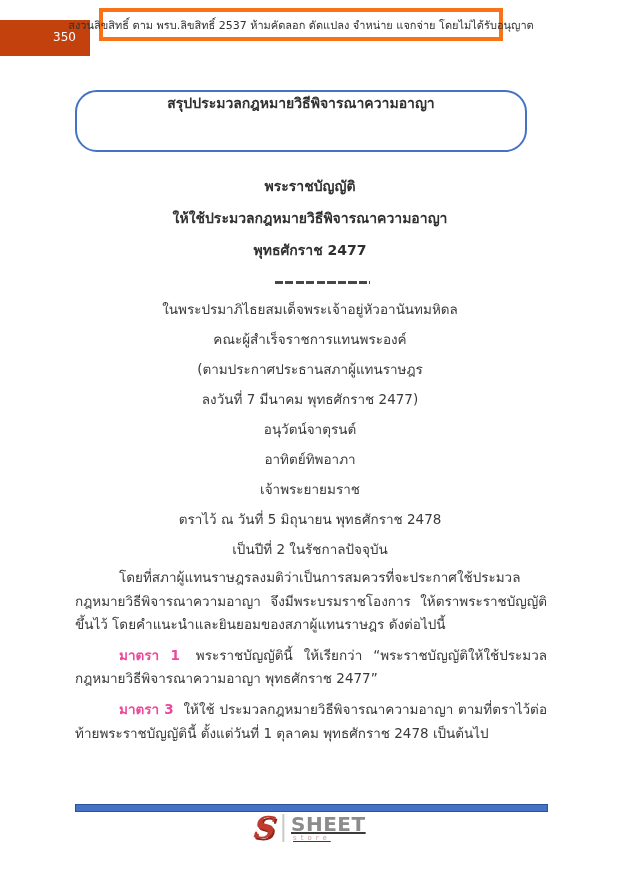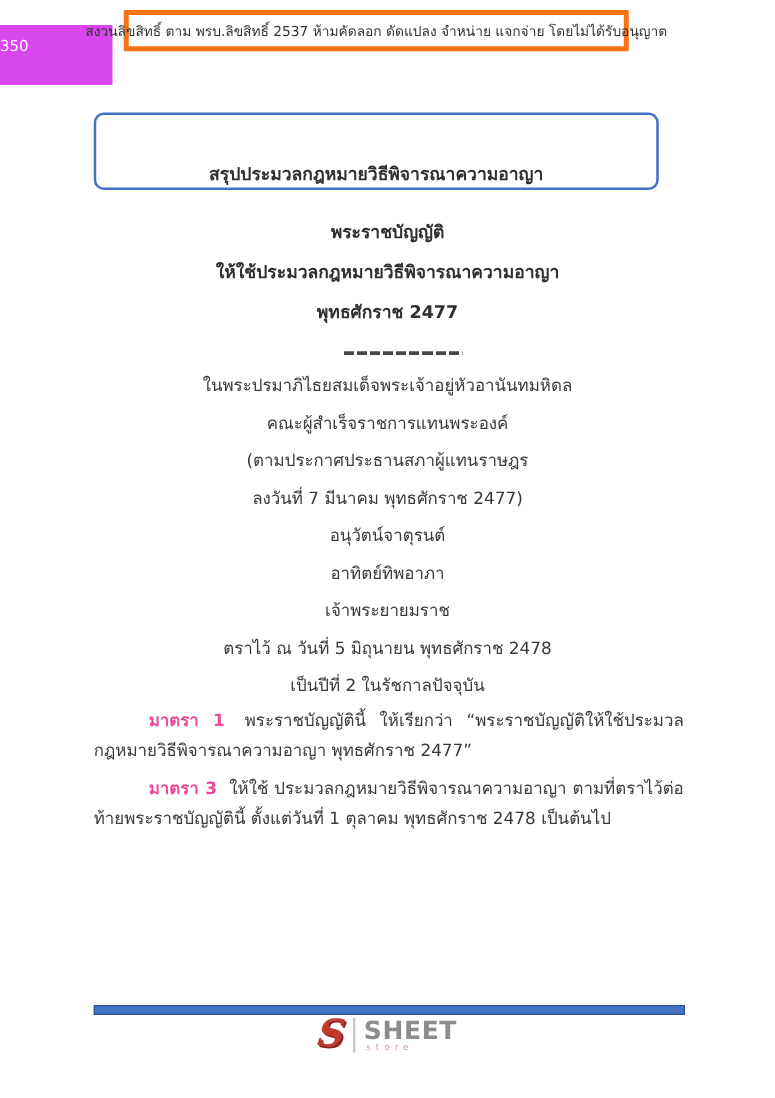--- a/index.html
+++ b/index.html
@@ -12,26 +12,26 @@
     position: relative;
     width: 620px;
     height: 878px;
     background: #ffffff;
     overflow: hidden;
   }
   
   .page-number {
     position: absolute;
     left: 0; top: 20px;
-    width: 90px; height: 48px;
-    background: #d946ef;
+    width: 90px; height: 36px;
+    background: #c2410c;
     color: #ffffff;
     font-size: 12px;
     line-height: 34px;
-    text-align: left;
+    text-align: right;
     padding-right: 14px;
   }
   
   .copyright-box {
     position: absolute;
     left: 99px; top: 8px;
     width: 404px; height: 33px;
     border: 4px solid #f97316;
     display: flex;
     align-items: center;
@@ -39,23 +39,23 @@
     font-size: 11px;
     color: #333333;
     white-space: nowrap;
   }
   
   .title-box {
     position: absolute;
     left: 75px; top: 90px;
     width: 452px; height: 62px;
     border: 2px solid #4472C4;
-    border-radius: 8px;
+    border-radius: 22px;
     display: flex;
-    align-items: flex-end;
+    align-items: flex-start;
     justify-content: center;
   }
   .title-box .title {
     font-size: 14px;
     font-weight: bold;
     color: #303030;
   }
   
   .act-heading {
     position: absolute;
@@ -128,21 +128,21 @@
     color: #C13A2E;
     text-shadow: 1.5px 1.5px 0 #8e241b, -0.5px -0.5px 0 #e0e0e0;
     transform: skewX(-6deg);
     margin-right: 6px;
   }
   .logo-divider {
     width: 2px; height: 28px;
     background: #c9c9c9;
     margin-right: 7px;
   }
-  .logo-wordmark { display: flex; flex-direction: column; }
+  .logo-wordmark { display: flex; flex-direction: column; text-decoration: underline; }
   .logo-text {
     font-size: 20px;
     font-weight: bold;
     letter-spacing: 0.5px;
     color: #8c8c8c;
     line-height: 20px;
   }
   .logo-subtext {
     font-size: 7px;
     letter-spacing: 4px;
@@ -183,20 +183,23 @@
     <div class="p-line">ลงวันที่ 7 มีนาคม พุทธศักราช 2477)</div>
     <div class="p-line">อนุวัตน์จาตุรนต์</div>
     <div class="p-line">อาทิตย์ทิพอาภา</div>
     <div class="p-line">เจ้าพระยายมราช</div>
     <div class="p-line">ตราไว้ ณ วันที่ 5 มิถุนายน พุทธศักราช 2478</div>
     <div class="p-line">เป็นปีที่ 2 ในรัชกาลปัจจุบัน</div>
   </div>
 
   <div class="body-text">
     <p>
+      <span>โดยที่สภาผู้แทนราษฎรลงมติว่าเป็นการสมควรที่จะประกาศใช้ประมวลกฎหมายวิธีพิจารณาความอาญา จึงมีพระบรมราชโองการ ให้ตราพระราชบัญญัติขึ้นไว้ โดยคำแนะนำและยินยอมของสภาผู้แทนราษฎร ดังต่อไปนี้</span>
+    </p>
+    <p>
       <b class="section-label">มาตรา 1</b>
       <span>พระราชบัญญัตินี้ ให้เรียกว่า “พระราชบัญญัติให้ใช้ประมวลกฎหมายวิธีพิจารณาความอาญา พุทธศักราช 2477”</span>
     </p>
     <p>
       <b class="section-label">มาตรา 3</b>
       <span>ให้ใช้ ประมวลกฎหมายวิธีพิจารณาความอาญา ตามที่ตราไว้ต่อท้ายพระราชบัญญัตินี้ ตั้งแต่วันที่ 1 ตุลาคม พุทธศักราช 2478 เป็นต้นไป</span>
     </p>
   </div>
 
   <div class="bottom-bar"></div>

